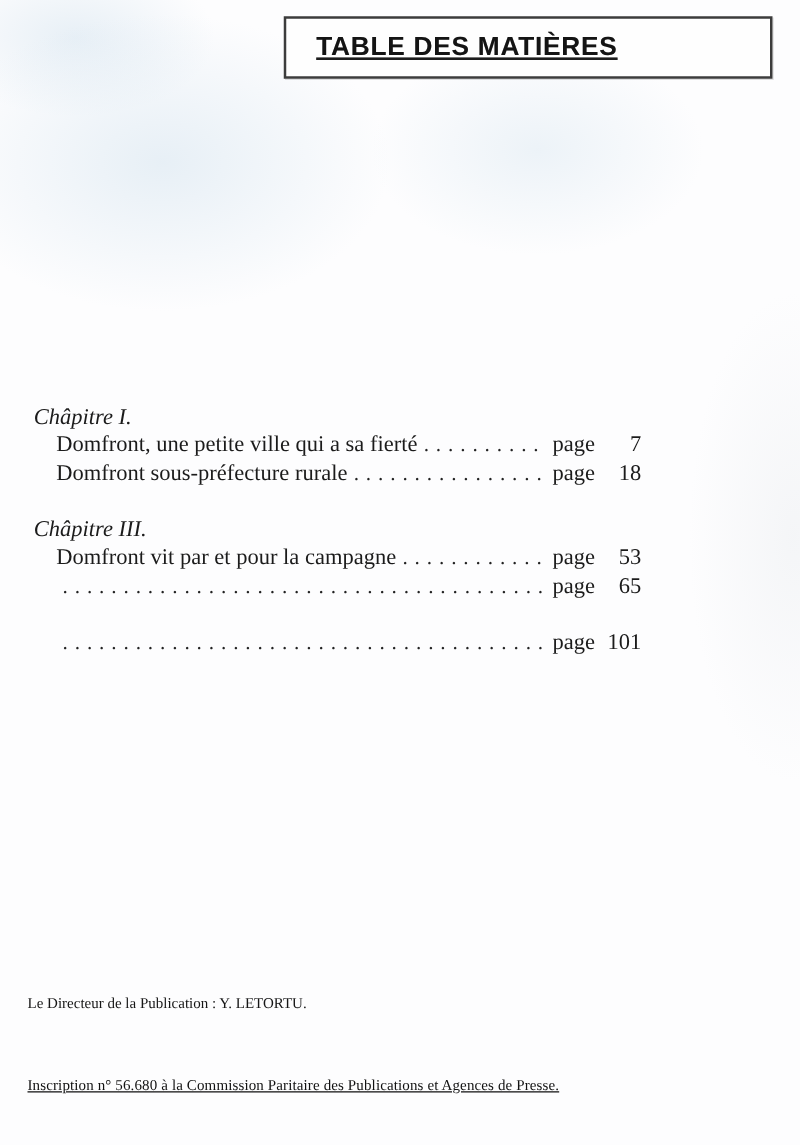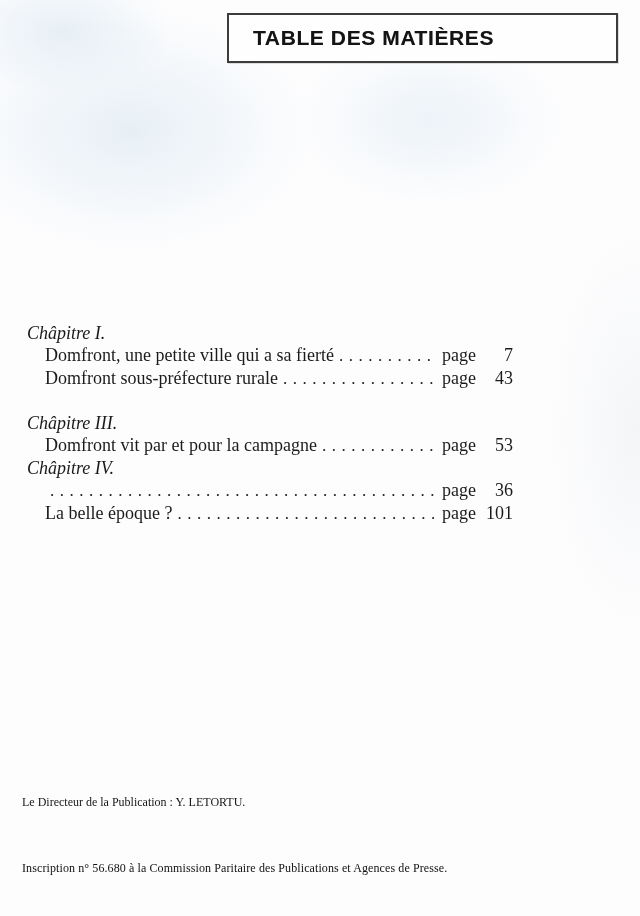--- a/index.html
+++ b/index.html
@@ -27,20 +27,21 @@
     position: absolute;
     left: 227px; top: 13px;
     width: 391px; height: 50px;
     box-sizing: border-box;
     border: 2px solid #3c3c3c;
     background: #fefefe;
     display: flex;
     align-items: center;
     padding-left: 24px;
     box-shadow: 1px 1px 0 rgba(0,0,0,0.12);
+    text-decoration: underline;
   }
   .title-text {
     font-family: "Liberation Sans", sans-serif;
     font-weight: bold;
     font-size: 21px;
     letter-spacing: 0.6px;
     color: #141414;
     text-shadow: 0 0 0.5px rgba(0,0,0,0.35);
   }
 
@@ -87,20 +88,21 @@
     left: 22px; top: 795px;
     font-size: 12px;
     color: #161616;
   }
   .footer-inscription {
     position: absolute;
     left: 22px; top: 861px;
     font-size: 12px;
     letter-spacing: 0.1px;
     color: #111111;
+    text-decoration: underline;
   }
 </style>
 </head>
 <body>
 
 <div class="page">
 
   <div class="title-box">
     <span class="title-text">TABLE DES MATIÈRES</span>
   </div>
@@ -115,46 +117,44 @@
         <span class="page-word">page</span>
         <span class="page-num">7</span>
       </div>
     </div>
 
     <div class="chapter">
       <div class="chapter-entry">
         <span class="entry-title">Domfront sous-préfecture rurale</span>
         <span class="dots">......................................................................</span>
         <span class="page-word">page</span>
-        <span class="page-num">43</span>
+        <span class="page-num">18</span>
       </div>
     </div>
 
     <div class="chapter">
       <div class="chapter-heading">Châpitre III.</div>
       <div class="chapter-entry">
         <span class="entry-title">Domfront vit par et pour la campagne</span>
         <span class="dots">......................................................................</span>
         <span class="page-word">page</span>
         <span class="page-num">53</span>
       </div>
     </div>
 
     <div class="chapter">
-      <div class="chapter-heading">Châpitre IV.</div>
       <div class="chapter-entry">
         <span class="dots">......................................................................</span>
         <span class="page-word">page</span>
-        <span class="page-num">36</span>
+        <span class="page-num">65</span>
       </div>
     </div>
 
     <div class="chapter">
       <div class="chapter-entry">
-        <span class="entry-title">La belle époque ?</span>
         <span class="dots">......................................................................</span>
         <span class="page-word">page</span>
         <span class="page-num">101</span>
       </div>
     </div>
 
   </div>
 
   <div class="footer-director">Le Directeur de la Publication : Y. LETORTU.</div>
   <div class="footer-inscription">Inscription n° 56.680 à la Commission Paritaire des Publications et Agences de Presse.</div>

